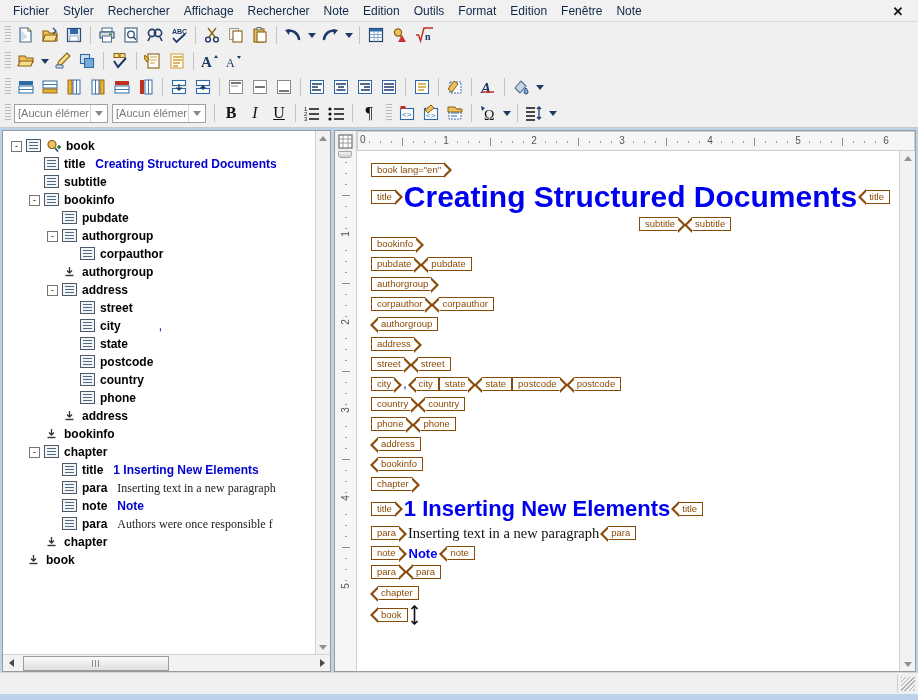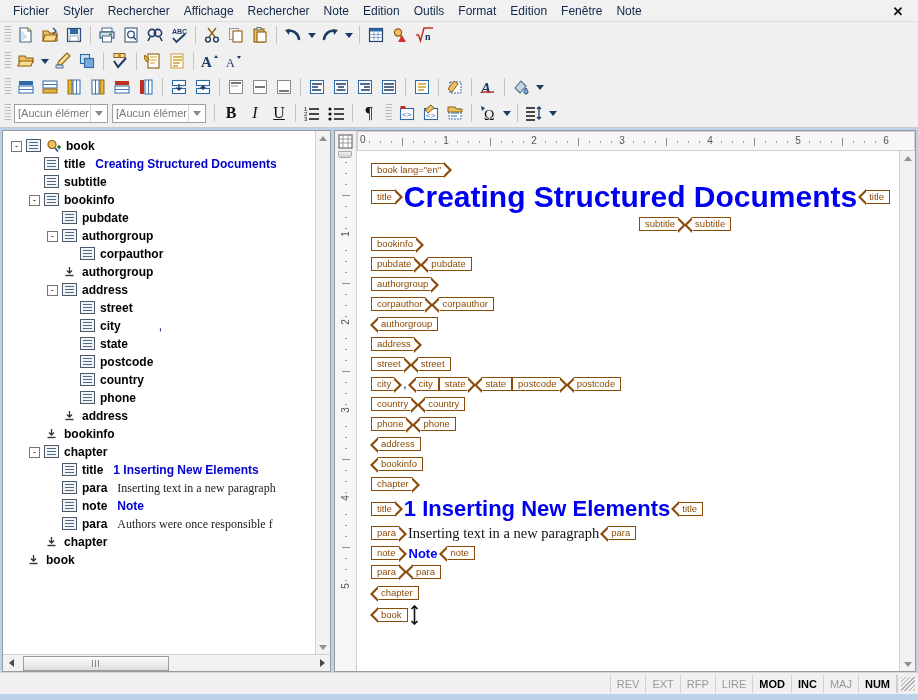--- a/index.html
+++ b/index.html
@@ -1366,26 +1366,16 @@
           <div class="sbtn">
               <div class="tri-dn"></div>
             </div>
         </div>
       </div>
     </div>
   </div>
 
   <div class="statusbar">
     <div class="st-msg"></div>
-    <div class="st-pane" id="status-cells">
-        <div class="st-cell">REV</div>
-        <div class="st-cell">EXT</div>
-        <div class="st-cell">RFP</div>
-        <div class="st-cell">LIRE</div>
-        <div class="st-cell on">MOD</div>
-        <div class="st-cell on">INC</div>
-        <div class="st-cell">MAJ</div>
-        <div class="st-cell on">NUM</div>
-      </div>
     <div class="st-grip"></div>
   </div>
   <div class="bottomband"></div>
 </div>
 
 </body></html>

